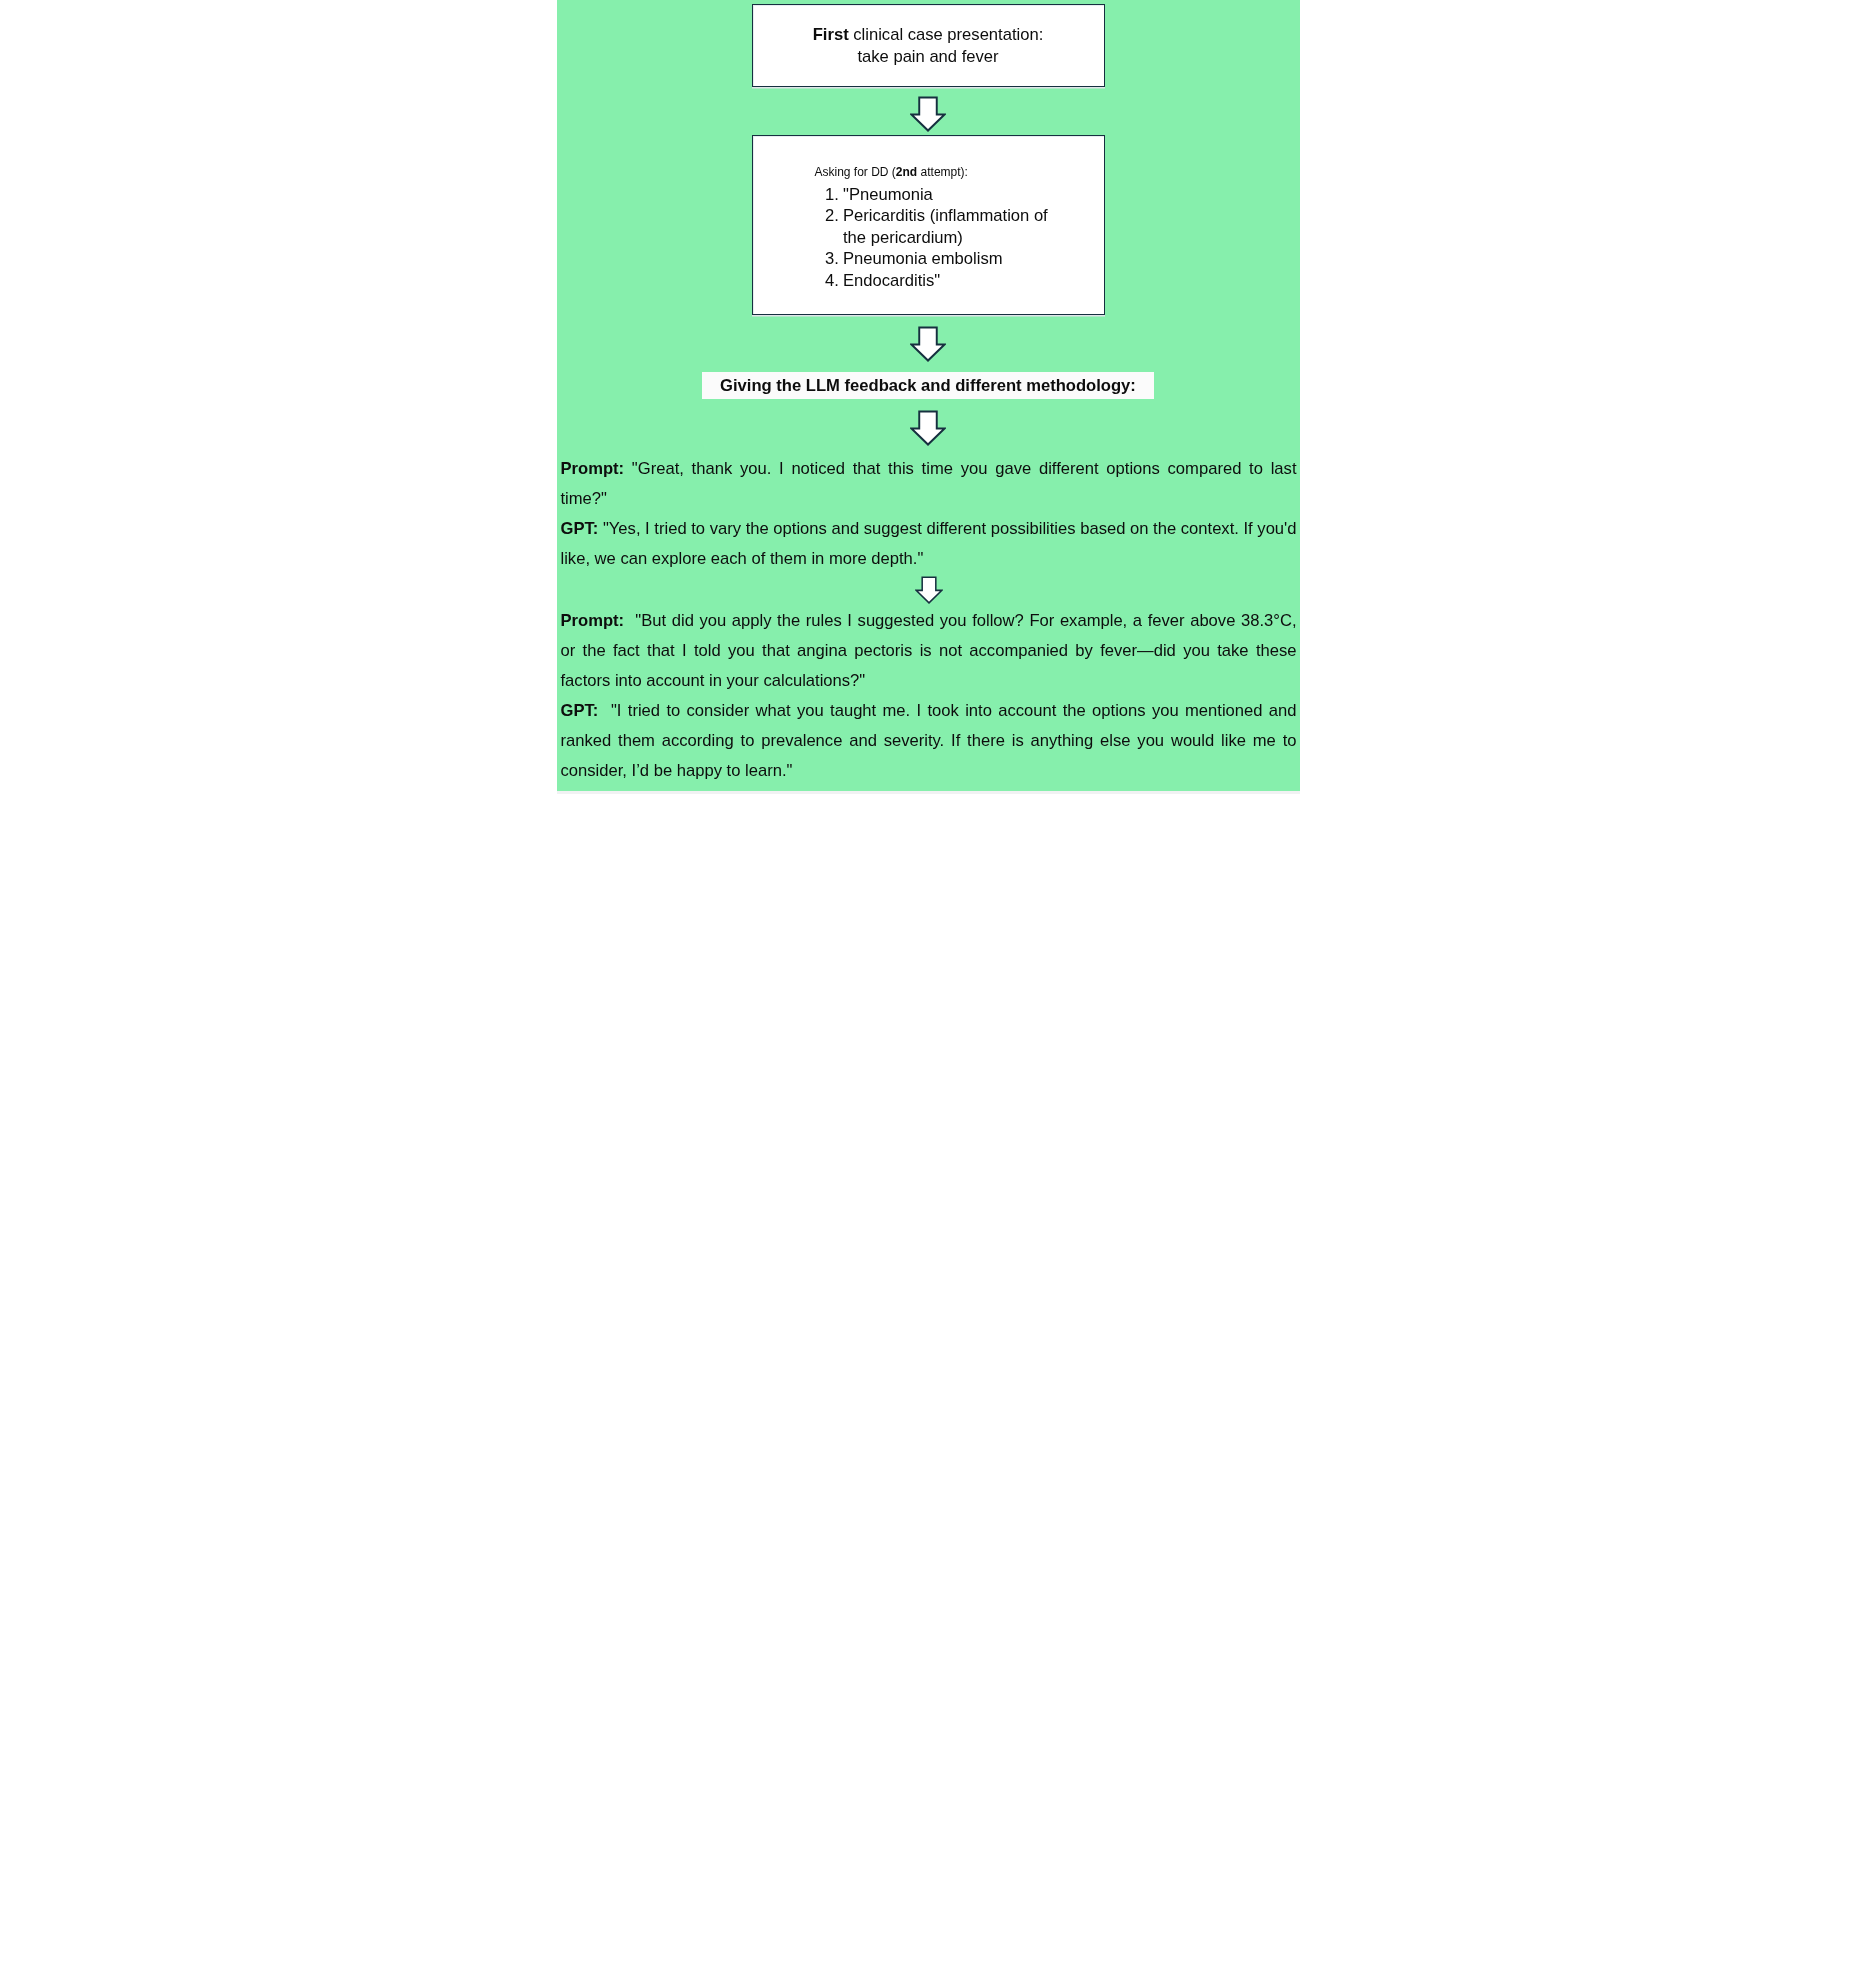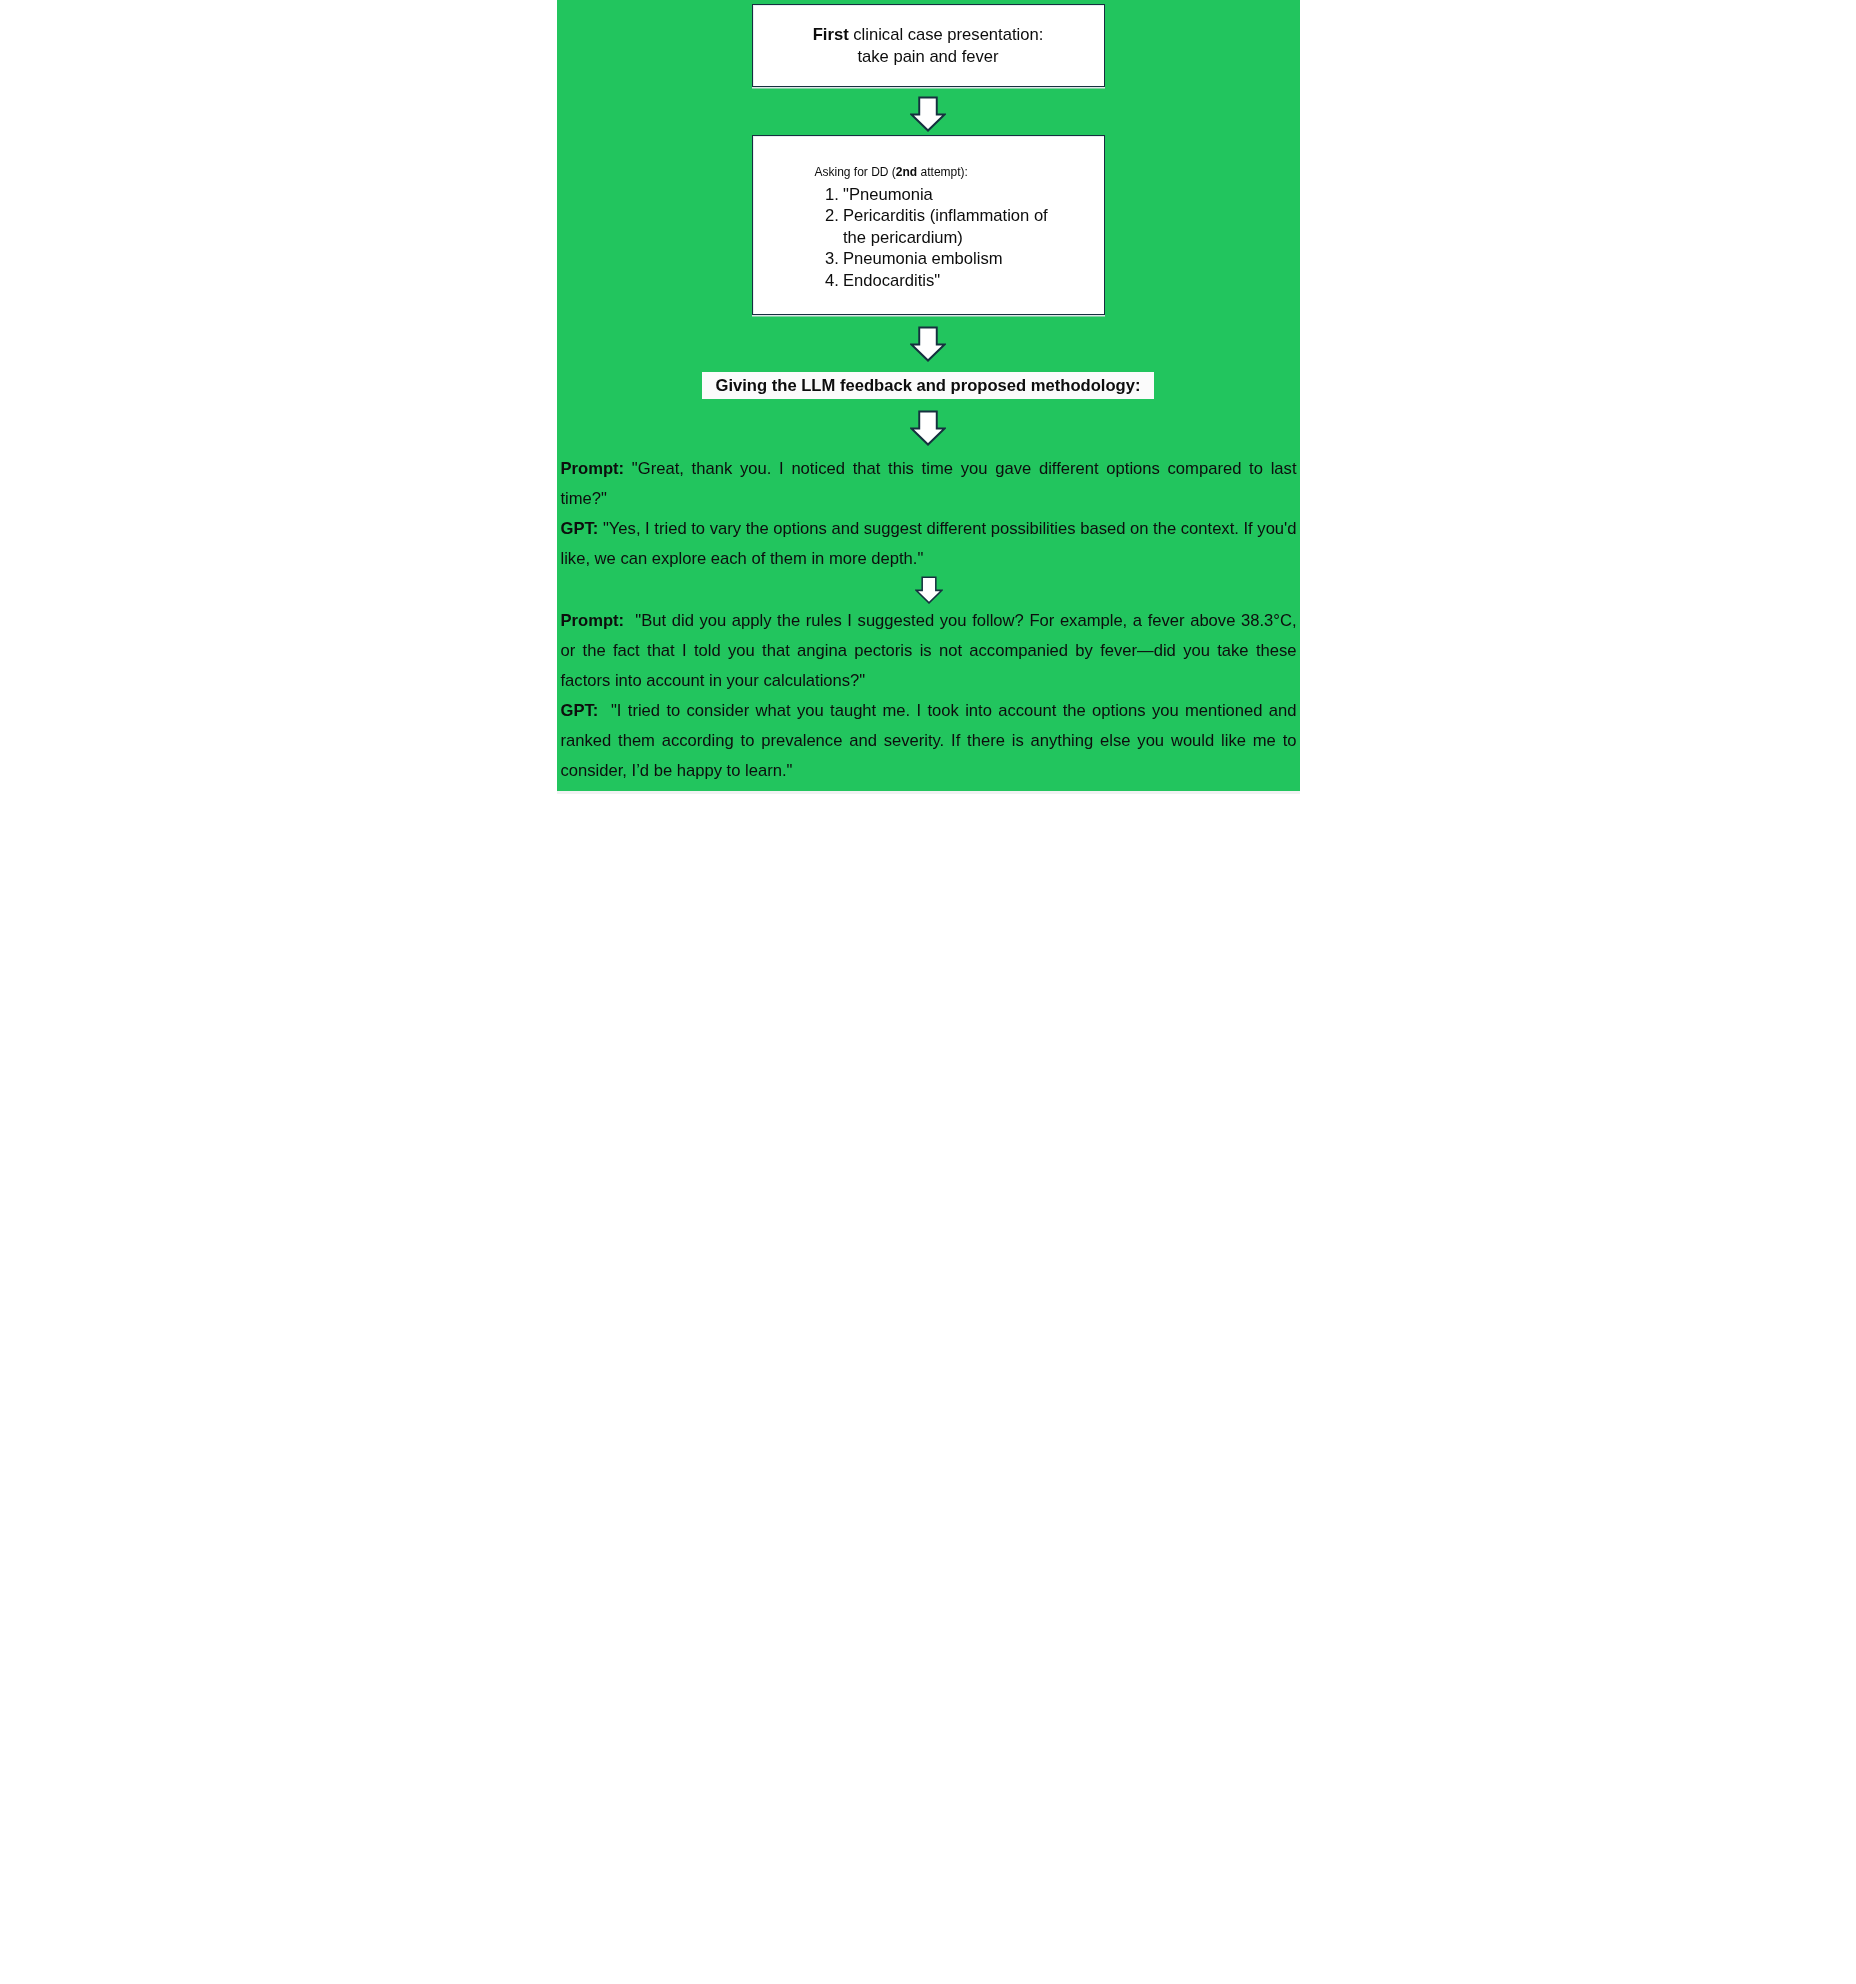--- a/index.html
+++ b/index.html
@@ -1,20 +1,20 @@
 <!DOCTYPE html>
 <html style="font-size:8px"><head>
 <meta charset="utf-8">
 <style>
   html,body{margin:0;padding:0;background:#ffffff;}
   .page{
     position:relative;
     width:743px;height:794px;
     margin:0 auto;
-    background:#22c55e;
+    background:#86efac;
     overflow:hidden;
     font-family:"Liberation Sans",sans-serif;
     color:#0d0d0d;
   }
   .flow{display:flex;flex-direction:column;align-items:center;}
   .box{
     box-sizing:border-box;
     width:353px;
     border:1.5px solid #16303f;
     background:#ffffff;
@@ -87,21 +87,21 @@
         </li>
       </ol>
     </div>
 
     <div class="arrow-gap-2">
       <svg width="36" height="36" viewBox="0 0 74 74">
         <path d="M19 3 H55 V38 H71 L37 71 L3 38 H19 Z" fill="#ffffff" stroke="#16303f" stroke-width="4" stroke-linejoin="miter"></path>
       </svg>
     </div>
 
-    <div class="heading-band">Giving the LLM feedback and proposed methodology:</div>
+    <div class="heading-band">Giving the LLM feedback and different methodology:</div>
 
     <div class="arrow-gap-3">
       <svg width="36" height="36" viewBox="0 0 74 74">
         <path d="M19 3 H55 V38 H71 L37 71 L3 38 H19 Z" fill="#ffffff" stroke="#16303f" stroke-width="4" stroke-linejoin="miter"></path>
       </svg>
     </div>
 
   </div>
 
   <div class="dialogue">

